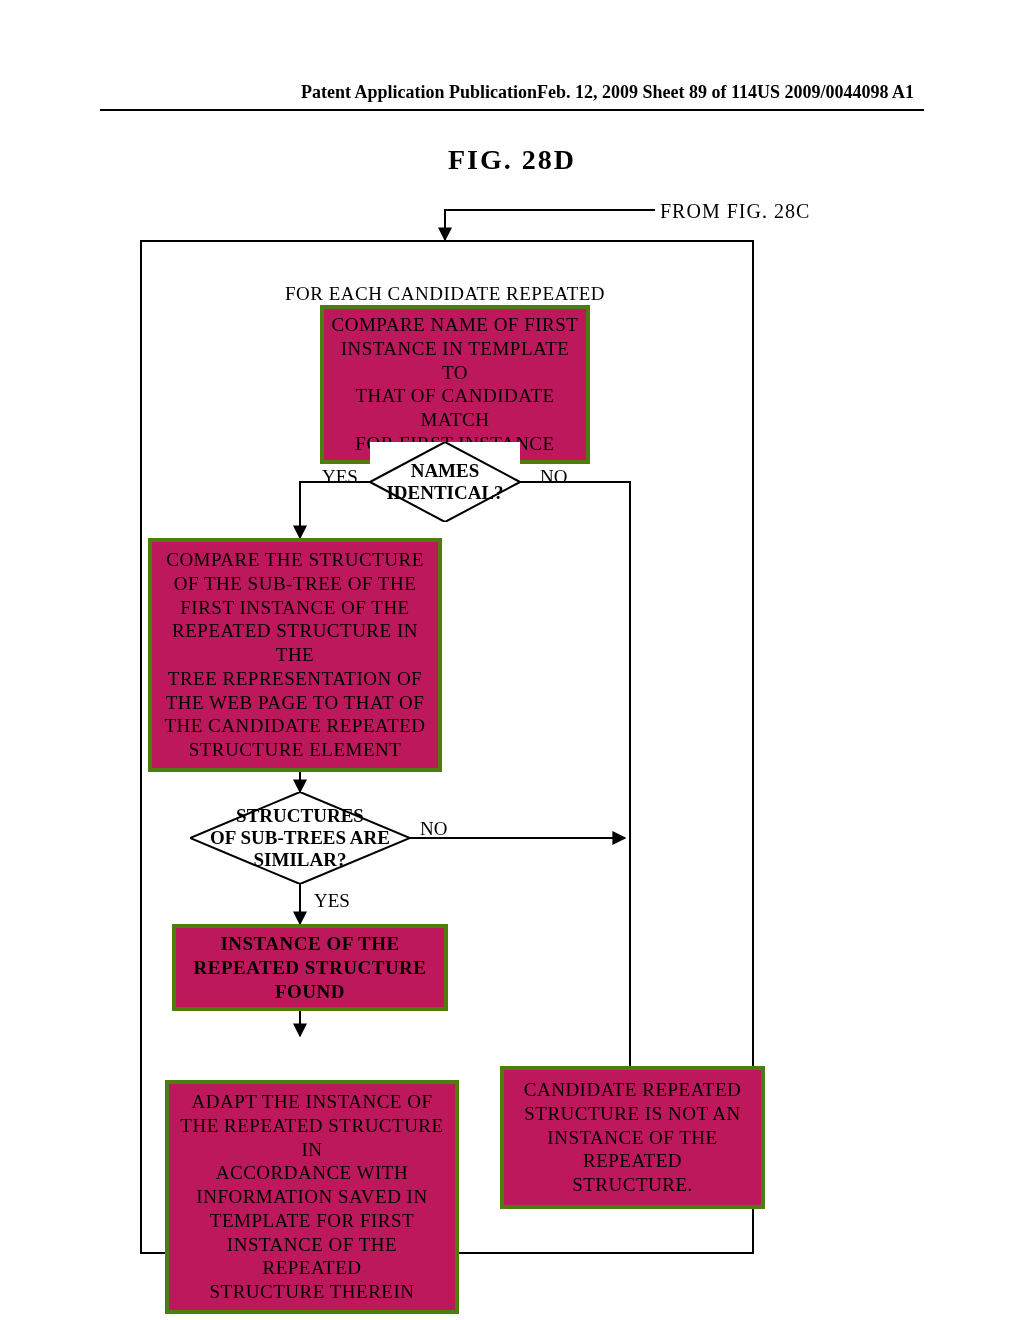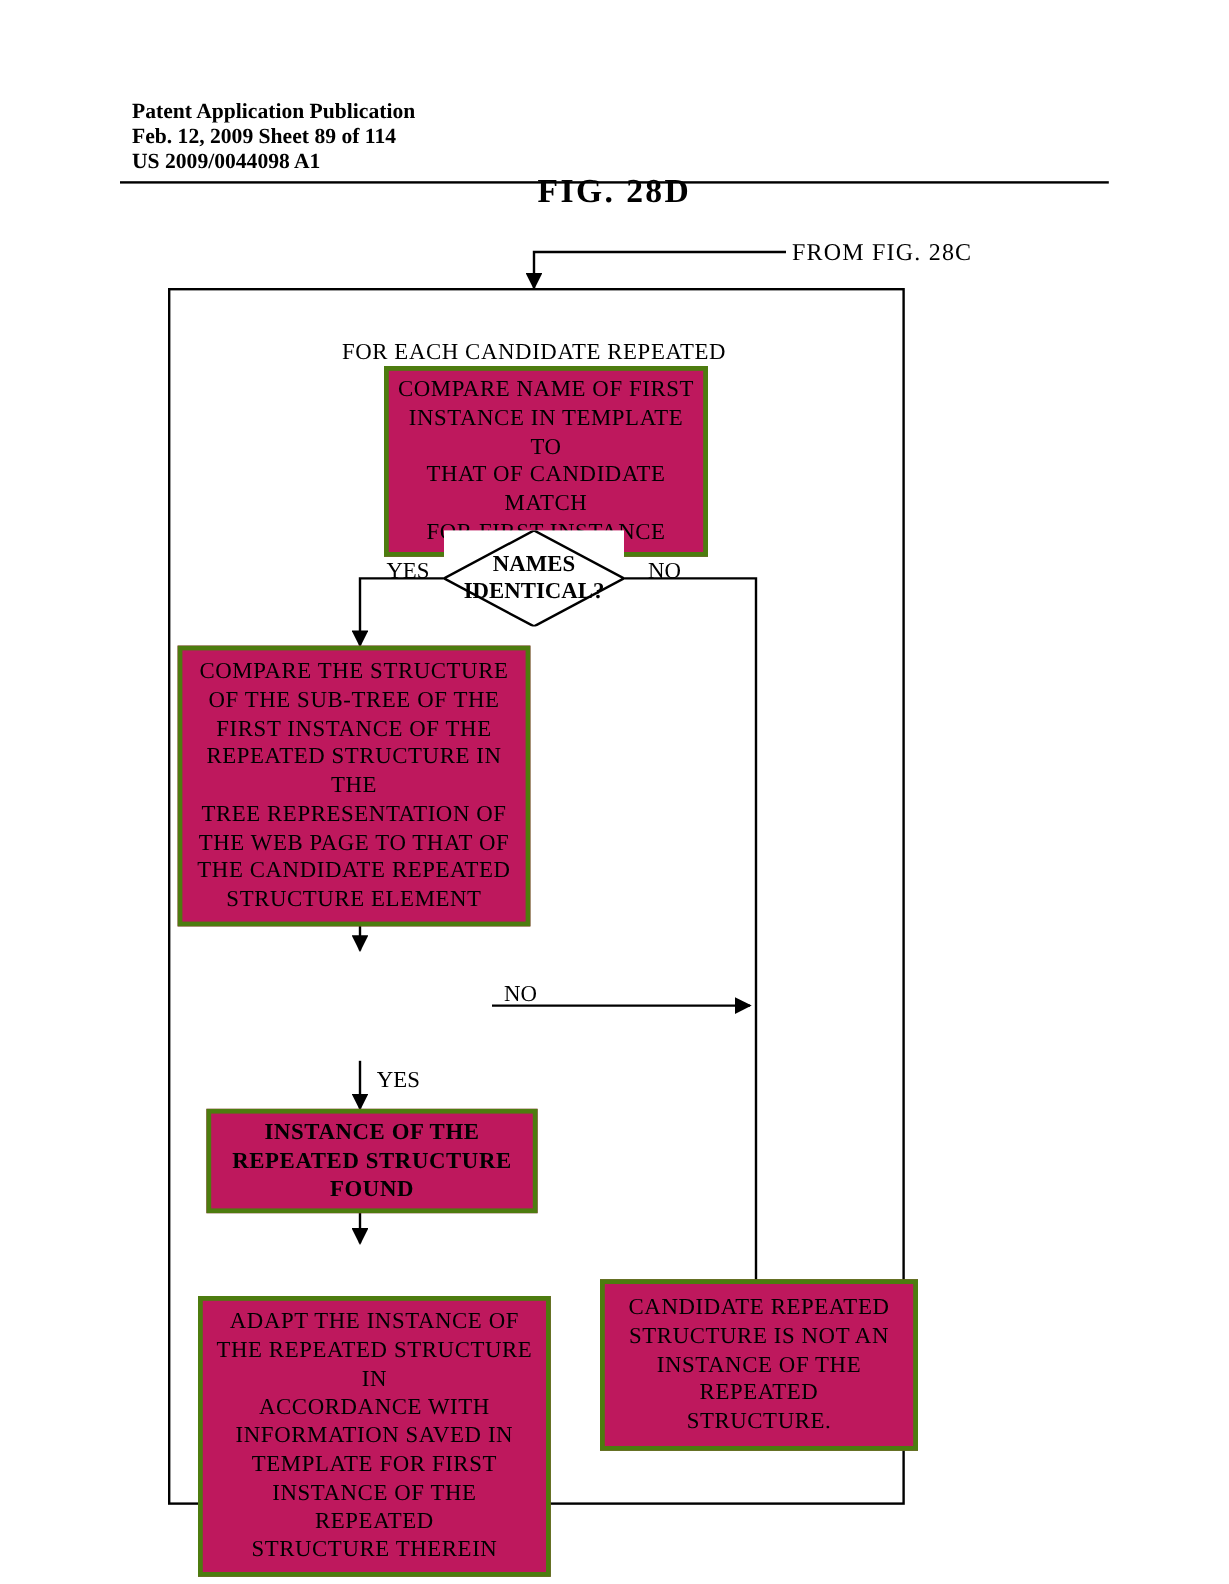--- a/index.html
+++ b/index.html
@@ -17,25 +17,24 @@
     height: 1320px;
   }
   .header {
     position: absolute;
     top: 82px;
     left: 0;
     width: 1024px;
   }
   .header-row {
     display: flex;
-    justify-content: space-between;
+    justify-content: flex-end;
     padding: 0 110px 0 110px;
     font-size: 18px;
     font-weight: bold;
-    flex-direction: column;
   }
   .header-rule {
     margin: 6px 100px 0 100px;
     border: none;
     border-top: 2px solid #000;
   }
   .fig-title {
     position: absolute;
     top: 144px;
     left: 0;
@@ -168,20 +167,28 @@
 
   <div class="node box" style="left:148px; top:538px; width:270px; padding:6px 8px; white-space:pre-line;">COMPARE THE STRUCTURE
 OF THE SUB-TREE OF THE
 FIRST INSTANCE OF THE
 REPEATED STRUCTURE IN THE
 TREE REPRESENTATION OF
 THE WEB PAGE TO THAT OF
 THE CANDIDATE REPEATED
 STRUCTURE ELEMENT</div>
 
+  <div class="diamond" style="left:190px; top:792px; width:220px; height:92px;">
+    <svg viewBox="0 0 220 92" preserveAspectRatio="none">
+      <polygon points="110,0 220,46 110,92 0,46" fill="#fff" stroke="#000" stroke-width="2"></polygon>
+    </svg>
+    <div class="dlabel" style="white-space:pre-line;">STRUCTURES
+OF SUB-TREES ARE
+SIMILAR?</div>
+  </div>
   <div class="small-label" style="left:420px; top:818px;">NO</div>
   <div class="small-label" style="left:314px; top:890px;">YES</div>
 
   <div class="node box" style="left:172px; top:924px; width:256px; padding:4px 6px; white-space:pre-line;font-weight:bold;">INSTANCE OF THE
 REPEATED STRUCTURE FOUND</div>
 
   <div class="node box" style="left:165px; top:1080px; width:270px; padding:6px 8px; white-space:pre-line;">ADAPT THE INSTANCE OF
 THE REPEATED STRUCTURE IN
 ACCORDANCE WITH
 INFORMATION SAVED IN

